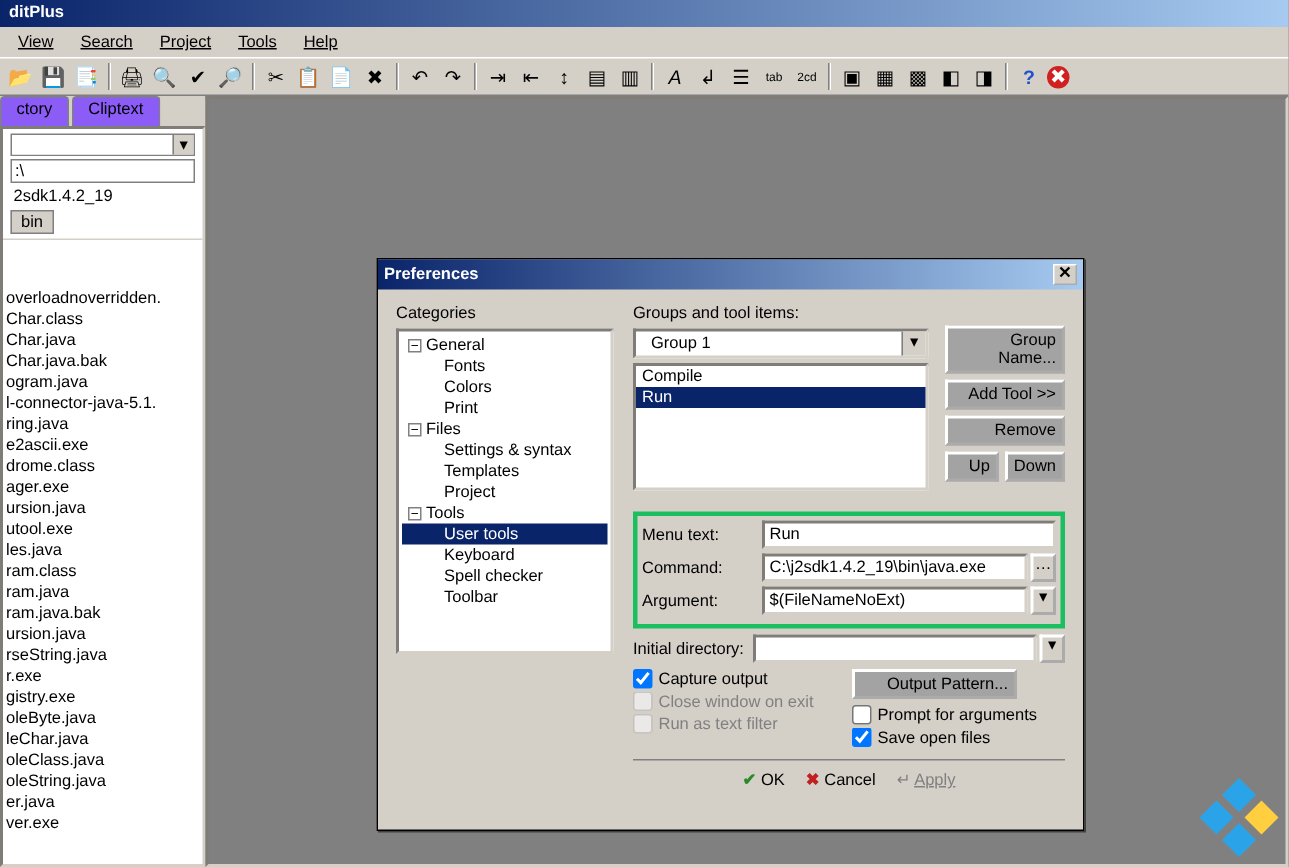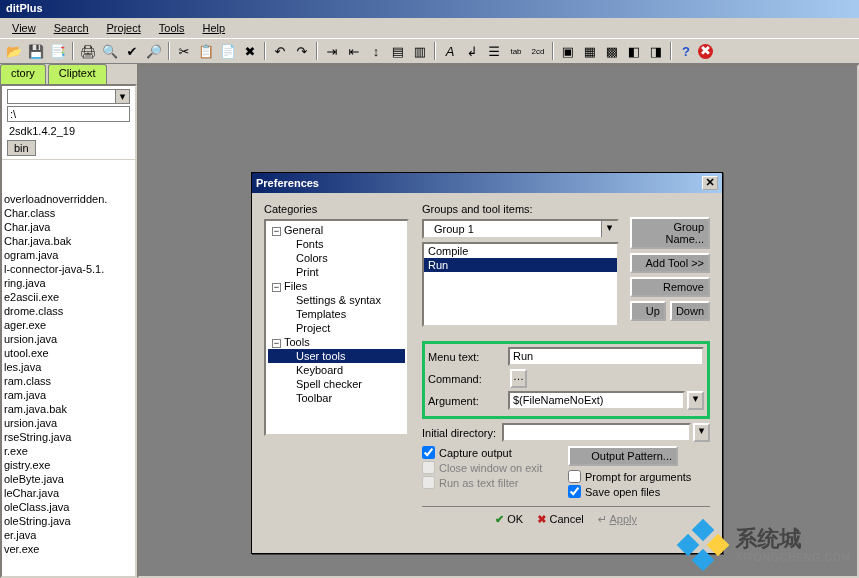--- a/index.html
+++ b/index.html
@@ -7,21 +7,21 @@
 
 .titlebar { background: linear-gradient(to right, #0a246a, #a6caf0); color: #fff; height: 18px; padding: 2px 6px; font-weight: bold; position: absolute; top: 0; left: 0; right: 0; }
 .menubar { position: absolute; top: 18px; left: 0; right: 0; height: 20px; background: #d4d0c8; padding: 2px 4px; display: flex; gap: 2px; }
 .menubar span { padding: 2px 8px; cursor: default; text-decoration: underline; }
 
 .toolbar { position: absolute; top: 38px; left: 0; right: 0; height: 26px; background: #d4d0c8; border-top: 1px solid #fff; border-bottom: 1px solid #808080; display: flex; align-items: center; padding: 0 4px; gap: 2px; }
 .tb-btn { width: 20px; height: 20px; display: flex; align-items: center; justify-content: center; font-size: 13px; cursor: pointer; }
 .tb-sep { width: 2px; height: 18px; border-left: 1px solid #808080; border-right: 1px solid #fff; margin: 0 2px; }
 
 .tabs { position: absolute; top: 64px; left: 0; display: flex; height: 20px; }
-.tab { padding: 2px 10px; background: #bef264; border: 1px solid #808080; border-bottom: none; border-top-left-radius: 3px; border-top-right-radius: 3px; margin-right: 2px; text-align: right; }
+.tab { padding: 2px 10px; background: #8b5cf6; border: 1px solid #808080; border-bottom: none; border-top-left-radius: 3px; border-top-right-radius: 3px; margin-right: 2px; text-align: right; }
 
 .left-panel { position: absolute; top: 84px; left: 0; width: 137px; bottom: 0; background: #fff; border: 2px inset #d4d0c8; }
 .addr { padding: 1px 3px; border-bottom: 1px solid #d4d0c8; }
 .addr-row { display: flex; border: 1px solid #808080; margin: 2px; }
 .addr-input { flex: 1; background: #fff; padding: 1px 2px; }
 .addr-btn { width: 14px; text-align: center; background: #d4d0c8; border-left: 1px solid #808080; }
 .path-row { background: #fff; margin: 2px; padding: 1px 2px; border: 1px solid #808080; display: flex; }
 .bin-btn { display: inline-block; padding: 1px 6px; border: 1px solid #808080; background: #d4d0c8; margin: 2px; }
 .file-list { padding: 2px 0; }
 .file-list div { padding: 1px 2px; white-space: nowrap; overflow: hidden; }
@@ -225,20 +225,21 @@
     </div>
 
     <div class="form-area">
       <div class="hl-box">
         <div class="form-row">
           <div class="form-label">Menu text:</div>
           <div class="form-input">Run</div>
         </div>
         <div class="form-row">
           <div class="form-label">Command:</div>
+          <div class="form-input">C:\j2sdk1.4.2_19\bin\java.exe</div>
           <div class="form-btn">…</div>
         </div>
         <div class="form-row">
           <div class="form-label">Argument:</div>
           <div class="form-input">$(FileNameNoExt)</div>
           <div class="form-btn">▾</div>
         </div>
       </div>
       <div class="form-row">
         <div class="form-label">Initial directory:</div>
@@ -281,17 +282,13 @@
   </div>
 </div>
 
 <div class="watermark">
   <div class="wm-sq">
     <div class="wm-d" style="top:2px;left:17px"></div>
     <div class="wm-d" style="top:17px;left:2px"></div>
     <div class="wm-d y" style="top:17px;left:32px"></div>
     <div class="wm-d" style="top:32px;left:17px"></div>
   </div>
-  <div class="wm-text">
-    <div class="wm-cn">系统城</div>
-    <div class="wm-en">XITONGCHENG.COM</div>
-  </div>
 </div>
 
 </body></html>

